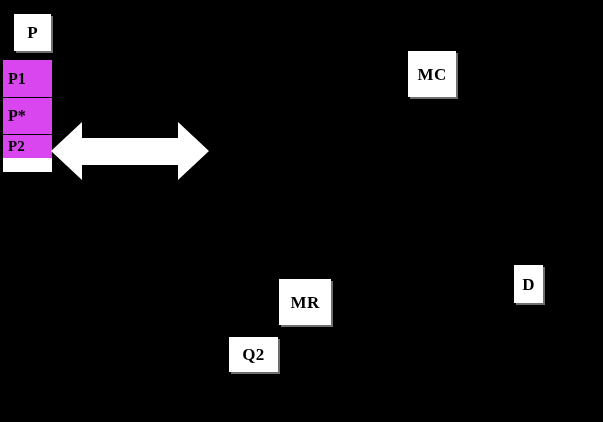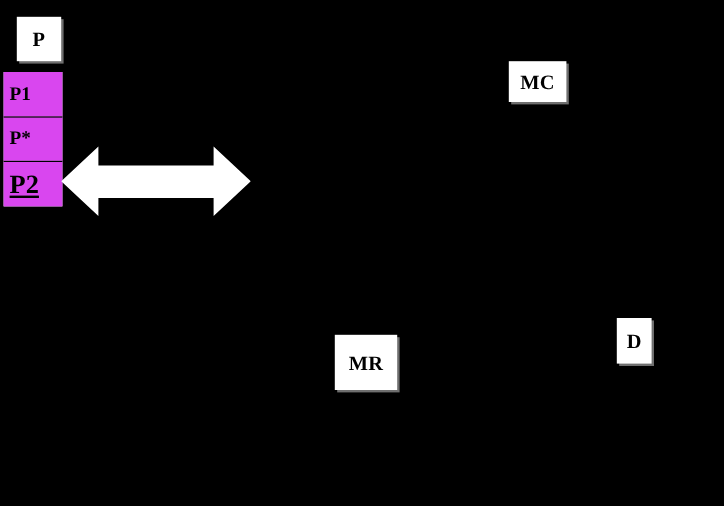--- a/index.html
+++ b/index.html
@@ -61,30 +61,31 @@
 </head>
 <body>
 
 <div id="canvas">
 
   <div class="label-box shadowed" style="left:14px; top:14px; width:37px; height:37px; font-size:17px;">P</div>
 
   <div class="stack-group shadowed" style="left:3px; top:60px; width:49px; height:112px;">
     <div class="stack-cell" style="top:0px; height:37px; font-size:16px;">P1</div>
     <div class="stack-cell" style="top:37px; height:37px; font-size:16px;">P*</div>
-    <div class="stack-cell" style="top:74px; height:38px; font-size:22px;text-decoration:underline;">P2</div>
+    <div class="stack-cell" style="top:74px; height:24px; font-size:15px;">P2</div>
   </div>
 
   <div class="arrow-wrap" style="left:51px; top:120px; width:158px; height:64px;">
     <svg width="158" height="64" viewBox="0 0 158 64">
       <polygon points="0,31 31,2 31,18 127,18 127,2 158,31 127,60 127,45 31,45 31,60" fill="#ffffff"></polygon>
     </svg>
   </div>
 
-  <div class="label-box shadowed" style="left:424px; top:51px; width:48px; height:34px; font-size:17px;">MC</div>
+  <div class="label-box shadowed" style="left:408px; top:51px; width:48px; height:46px; font-size:17px;">MC</div>
 
 
   <div class="label-box shadowed" style="left:279px; top:279px; width:52px; height:46px; font-size:17px;">MR</div>
 
   <div class="label-box shadowed" style="left:514px; top:265px; width:29px; height:38px; font-size:17px;">D</div>
 
+  <div class="label-box shadowed" style="left:229px; top:337px; width:49px; height:35px; font-size:17px;">Q2</div>
 
 </div>
 
 </body></html>

